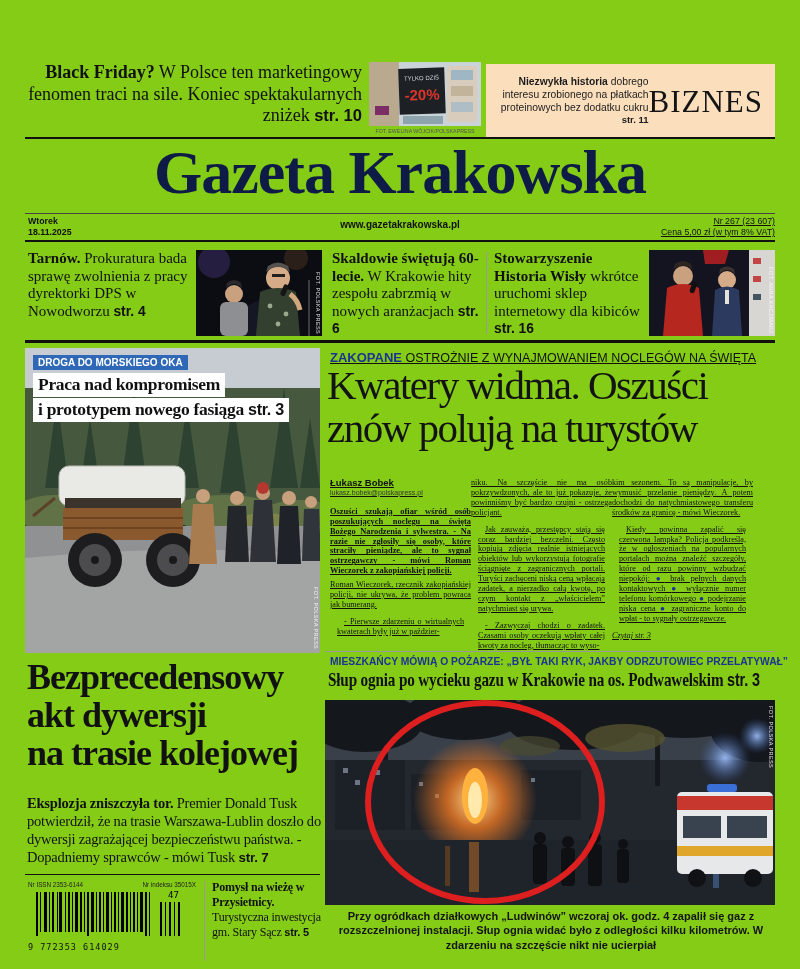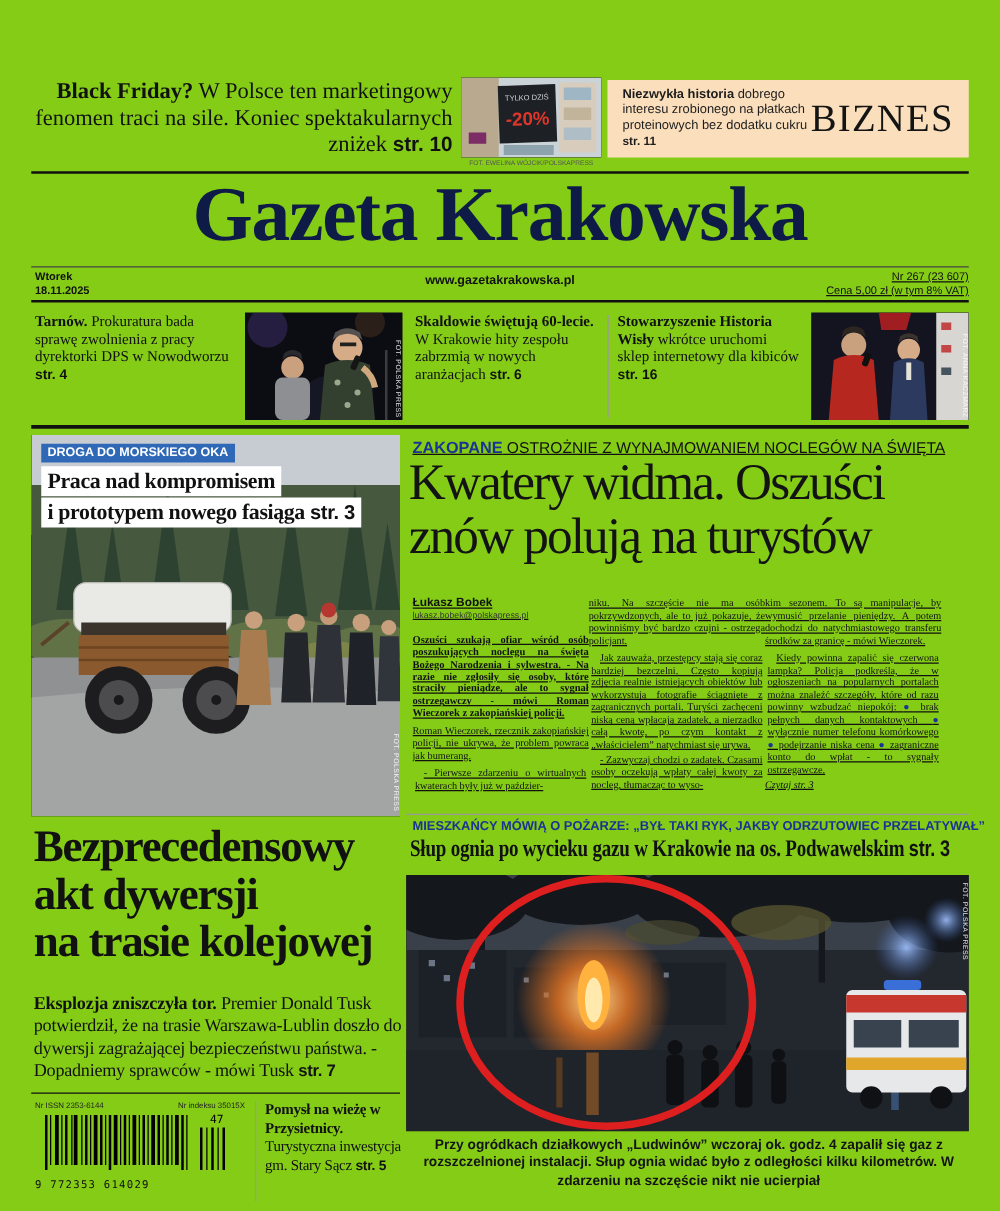--- a/index.html
+++ b/index.html
@@ -10,44 +10,44 @@
   .pref{font-family:"Liberation Sans",sans-serif;font-weight:bold;font-size:.92em;}
   .rule{position:absolute;background:#111;}
   .vdiv{position:absolute;width:1px;background:#9a9a9a;}
   .photo{position:absolute;overflow:hidden;background:#222;}
   .photo svg{display:block;}
   .vcred{position:absolute;writing-mode:vertical-rl;font-family:"Liberation Sans",sans-serif;
          font-size:5.5px;letter-spacing:.4px;color:rgba(255,255,255,.85);}
   
   .bf{left:28px;top:62px;width:334px;text-align:right;font-size:18px;line-height:1.2;}
   .promo-cred{left:369px;top:128px;width:112px;font-size:5.3px;color:#555;text-align:center;}
-  .biznes{left:486px;top:64px;width:289px;height:62px;background:#fbdfbd;display:flex;
-          align-items:center;justify-content:space-between;padding:0 12px;box-sizing:border-box;}
+  .biznes{left:486px;top:64px;width:289px;height:75px;background:#fbdfbd;display:flex;
+          align-items:center;justify-content:space-between;padding:0 12px;box-sizing:border-box;text-align:right;}
   .biznes .txt{width:158px;font-family:"Liberation Sans",sans-serif;font-size:10.3px;
                line-height:1.22;color:#1c1c1c;}
   .biznes .sec{font-size:31px;letter-spacing:1px;color:#141414;}
   
   .masthead{left:0;top:141px;width:100%;text-align:center;font-weight:bold;font-size:62px;
             letter-spacing:-1px;color:#0e1b47;line-height:1;}
   .dl{font-family:"Liberation Sans",sans-serif;font-size:8.8px;line-height:1.25;}
   
-  .teaser{font-size:12px;line-height:1.17;}
+  .teaser{font-size:15px;line-height:1.17;}
   
   .chip-kicker{position:absolute;left:8px;top:7px;background:#2e68b6;color:#fff;
     font-family:"Liberation Sans",sans-serif;font-weight:bold;font-size:10px;padding:2px 5px;}
   .chip-line{display:inline-block;background:#fff;color:#111;font-weight:bold;font-size:17.5px;
     letter-spacing:-.3px;padding:1px 5px 2px;margin-bottom:1px;}
   
   .kick{font-family:"Liberation Sans",sans-serif;font-size:12.5px;}
   .kick b{color:#1b3395;font-size:13px;}
   .mainhead{font-size:41px;line-height:1.06;letter-spacing:-1.5px;color:#131313;}
   .cols{display:flex;gap:0;width:447px;height:174px;overflow:hidden;text-decoration:underline;}
   .col{width:141px;font-size:8.2px;line-height:9.9px;text-align:justify;}
   .col p{margin:0 0 4px 0;}
-  .col p.ind{text-indent:7px;margin:2px;}
+  .col p.ind{text-indent:7px;margin:7px;}
   .byline{font-family:"Liberation Sans",sans-serif;font-weight:bold;font-size:9.5px;}
   .email{font-family:"Liberation Sans",sans-serif;font-size:7px;color:#333;margin-bottom:9px;}
   .lede{font-weight:bold;font-size:8.4px;}
   .bdot{color:#1b3395;}
   .readmore{font-style:italic;}
   
   .sabhead{font-size:36px;line-height:1.05;font-weight:bold;letter-spacing:-1px;}
   .sabbody{font-size:14.5px;line-height:18px;letter-spacing:-.2px;}
   .tiny{font-family:"Liberation Sans",sans-serif;font-size:6.3px;color:#222;}
   .eandig{font-family:"DejaVu Sans Mono",monospace;font-size:8.5px;letter-spacing:1px;}

